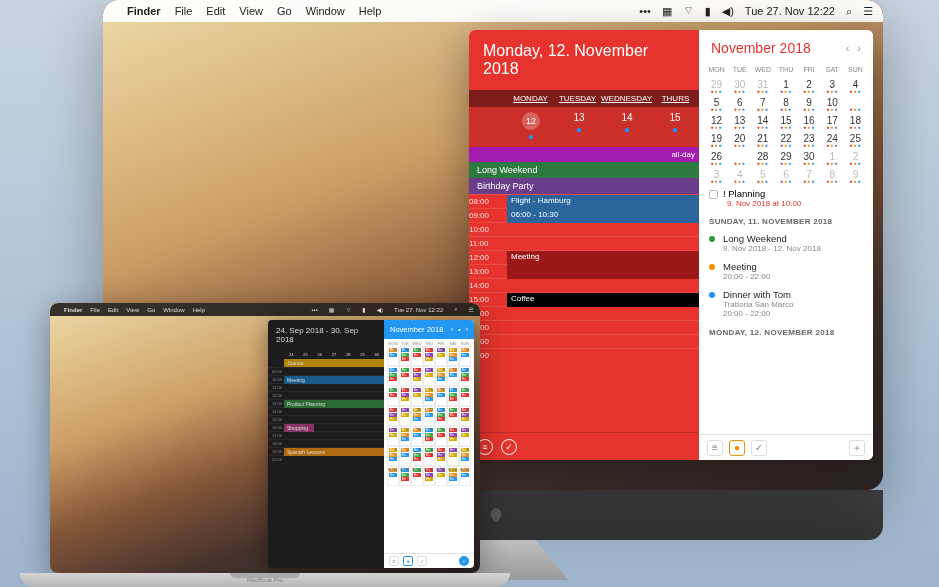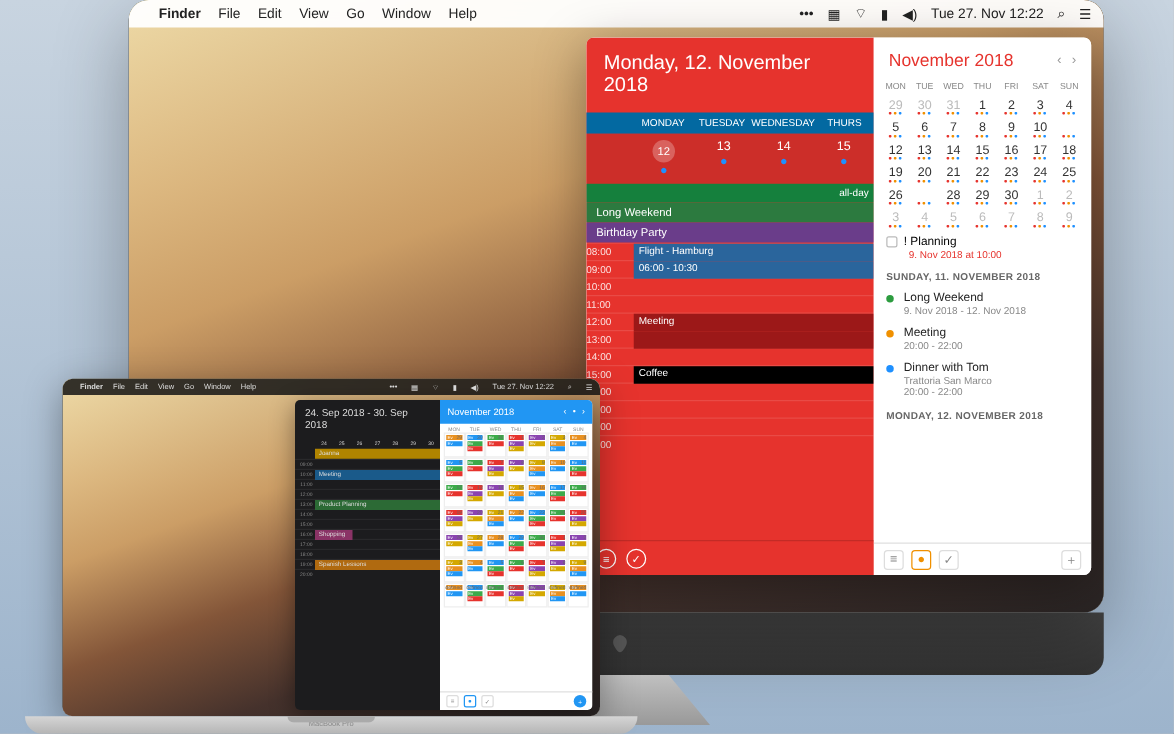--- a/index.html
+++ b/index.html
@@ -22,26 +22,26 @@
 .menubar .apple { font-size:13px; }
 .menubar .right { margin-left:auto; display:flex; align-items:center; gap:11px; }
 .menubar .right span { display:inline-flex; align-items:center; }
 .menubar-dark { background: rgba(20,20,20,0.85); color:#ddd; }
 
 
 .popover { position:absolute; right:10px; top:30px; width:404px; height:430px; background:#fff; border-radius:6px; box-shadow:0 10px 40px rgba(0,0,0,0.35); overflow:hidden; display:flex; }
 .popover .schedule { flex:0 0 230px; background:#e6332d; color:#fff; display:flex; flex-direction:column; }
 .popover .calside { flex:1; background:#fff; display:flex; flex-direction:column; overflow:hidden; }
 .schedule-title { padding:12px 14px; font-size:16px; font-weight:500; }
-.weekheader { display:grid; grid-template-columns:38px repeat(4,1fr); font-size:8px; text-align:center; background:#0369a1; }
+.weekheader { display:grid; grid-template-columns:38px repeat(4,1fr); font-size:8px; text-align:center; background:#7f1d1d;text-decoration:underline; }
 .weekheader div { padding:4px 0; }
 .dayrow { display:grid; grid-template-columns:38px repeat(4,1fr); text-align:center; font-size:10px; background:#cc2e29; padding:5px 0; }
 .dayrow .daynum { display:flex; flex-direction:column; align-items:center; gap:1px; }
 .dayrow .circle { width:18px; height:18px; border-radius:50%; background:rgba(255,255,255,0.25); display:flex; align-items:center; justify-content:center; font-size:9px; }
-.alldaylabel { font-size:8px; text-align:right; padding:3px 4px; background:#15803d; }
+.alldaylabel { font-size:8px; text-align:right; padding:3px 4px; background:#a21caf; }
 .alldayevent { display:flex; align-items:center; font-size:9px; padding:3px 8px; }
 .ev-green { background:#2c7a3f; }
 .ev-purple { background:#6a3d8a; }
 .hourgrid { flex:1; overflow:hidden; font-size:8px; }
 .hourrow { display:grid; grid-template-columns:38px 1fr; height:14px; border-top:1px solid rgba(255,255,255,0.12); }
 .hourrow .hl { padding-right:4px; color:#fff; opacity:.85; font-size:8px; line-height:14px; }
 .hourrow .ev { background:#2a659c; font-size:8px; padding:1px 4px; line-height:10px; }
 .hourrow .ev2 { background:#9c1818; }
 .schedfoot { height:28px; background:#e6332d; display:flex; align-items:center; padding:0 8px; gap:8px; border-top:1px solid rgba(0,0,0,0.15); }
 .schedfoot span { width:16px; height:16px; border-radius:50%; border:1px solid #fff; display:flex;align-items:center;justify-content:center;font-size:9px;color:#fff; }
@@ -78,21 +78,21 @@
 .calfoot .plus{ margin-left:auto; color:#888; }
 
 
 .macbook { position:absolute; left:20px; bottom:0; width:490px; }
 .macbook-screen { width:430px; height:270px; background:#000; border-radius:8px; margin:0 auto; overflow:hidden; position:relative; box-shadow:0 8px 30px rgba(0,0,0,0.35); }
 .macbook-base { width:490px; height:14px; background:linear-gradient(180deg,#d5d5d5,#b5b5b5); border-radius:0 0 16px 16px; position:relative; display:flex;align-items:center;justify-content:center;font-size:6px;color:#888; }
 .macbook-base::before { content:''; position:absolute; top:0; left:50%; transform:translateX(-50%); width:70px; height:5px; background:#aaa; border-radius:0 0 6px 6px; }
 
 
 .menubar2 { position:absolute; top:0; left:0; right:0; height:13px; font-size:6px; padding:0 6px; gap:8px; }
-.popover2 { position:absolute; right:6px; top:17px; width:238px; height:248px; display:flex; border-radius:4px; box-shadow:0 5px 20px rgba(0,0,0,0.4); overflow:hidden; }
+.popover2 { position:absolute; right:6px; top:17px; width:206px; height:248px; display:flex; border-radius:4px; box-shadow:0 5px 20px rgba(0,0,0,0.4); overflow:hidden; }
 .popover2 .sched2 { flex:0 0 116px; background:#1c1c1e; color:#ddd; display:flex; flex-direction:column; }
 .popover2 .cal2 { flex:1; background:#fff; display:flex; flex-direction:column; font-size:5px; }
 .sched2-title { padding:6px 8px; font-size:8px; }
 .sched2 .wow { display:grid; grid-template-columns:16px repeat(7,1fr); font-size:4px; text-align:center; padding:2px 0;}
 .sched2 .rowev { font-size:5px; padding:1px 3px; margin:0 0 0 16px; }
 .rowev.yellow{background:#b08400}.rowev.blue{background:#1a5a8a}.rowev.pink{background:#8a3366}.rowev.green{background:#2c6a35}.rowev.orange{background:#b06a10}
 .sched2 .hourrow2 { display:grid; grid-template-columns:16px 1fr; height:8px; font-size:4px; border-top:1px solid rgba(255,255,255,0.06);}
 .hourrow2 .hl{text-align:right;padding-right:2px;color:#888;line-height:8px}
 .cal2-head { padding:5px 6px; display:flex; align-items:center; background:#2196f3; color:#fff; font-size:7.5px; }
 .cal2-head .nav{margin-left:auto;display:flex;gap:5px;font-size:7px}

